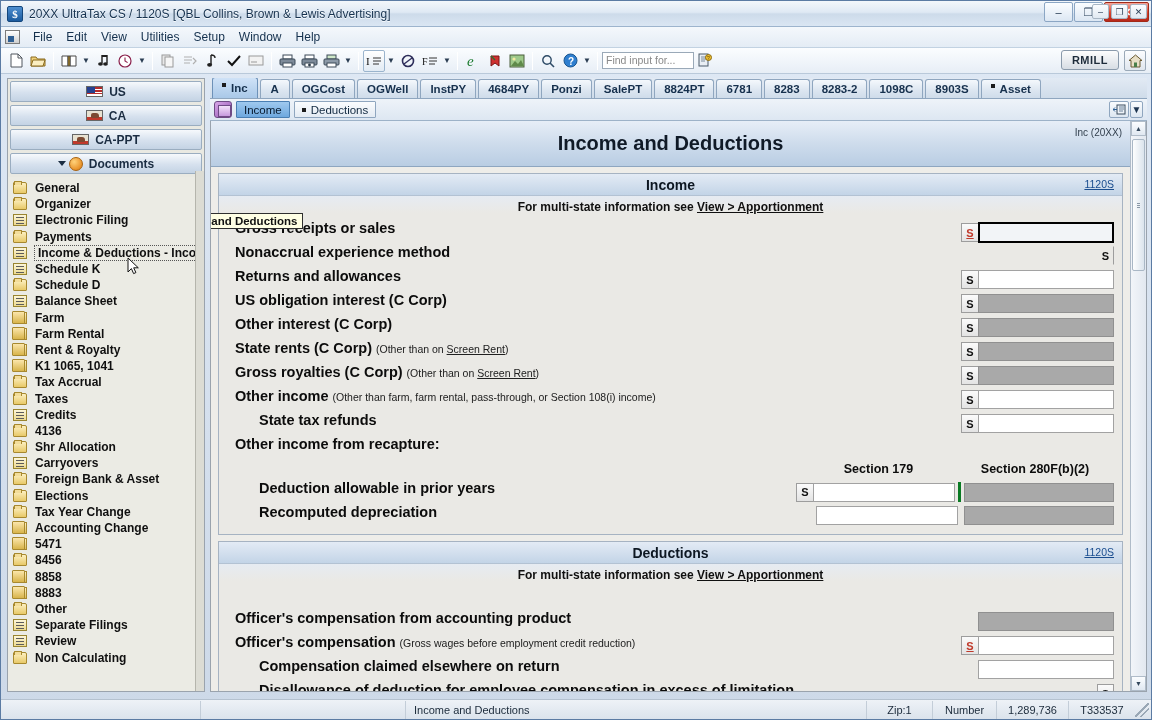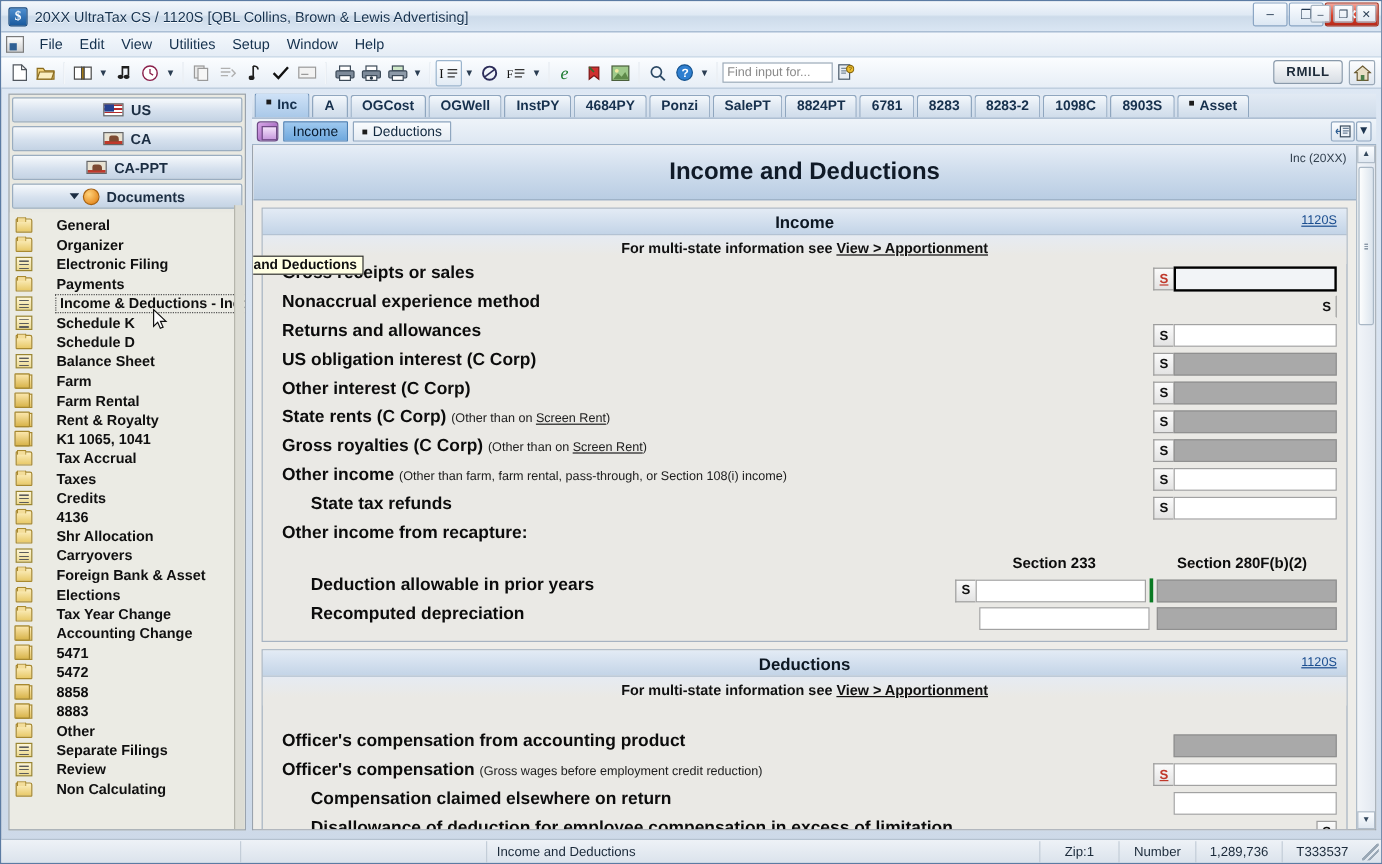--- a/index.html
+++ b/index.html
@@ -197,21 +197,21 @@
   .tree {
     flex: 1;
     background: #ebebe4;
     padding: 3px 0 0 4px;
     overflow: hidden;
     font-size: 12px;
   }
   .tree-row {
     display: flex; align-items: center;
     height: 16.2px;
-    gap: 20px;
+    gap: 8px;
     padding-left: 1px;
     color: #101010;
     font-weight: bold;
     white-space: nowrap;
   }
   .tree-row.selected .tree-label {
     background: #ebebe4;
     border: 1px dotted #555;
     padding: 0 3px;
     margin-left: -1px;
@@ -837,21 +837,21 @@
           <div class="tree-row">
             <span class="fi fi-stack"></span>
             <span class="tree-label">Accounting Change</span>
           </div>
           <div class="tree-row">
             <span class="fi fi-stack"></span>
             <span class="tree-label">5471</span>
           </div>
           <div class="tree-row">
             <span class="fi fi-plain"></span>
-            <span class="tree-label">5472</span>
+            <span class="tree-label">8456</span>
           </div>
           <div class="tree-row">
             <span class="fi fi-stack"></span>
             <span class="tree-label">8858</span>
           </div>
           <div class="tree-row">
             <span class="fi fi-stack"></span>
             <span class="tree-label">8883</span>
           </div>
           <div class="tree-row">
@@ -1027,21 +1027,21 @@
                     <div class="field-holder">
                       <div class="sbtn">S</div>
                       <div class="fin"></div>
                     </div>
                   </div>
                   <div class="frow">
                     <span class="flabel"><span>Other income from recapture:</span></span>
                   </div>
                   <div class="frow" style="height: 20px;">
                     <div class="col-headers" style="top:2px">
-                      <span class="col-h" style="width:155px">Section 233</span>
+                      <span class="col-h" style="width:155px">Section 179</span>
                       <span class="col-h" style="width:158px">Section 280F(b)(2)</span>
                     </div>
                   </div>
                   <div class="frow">
                     <span class="flabel indent1"><span>Deduction allowable in prior years</span></span>
                     <div class="field-holder">
                       <div class="sbtn">S</div>
                       <div class="fin" style="width: 142px;"></div>
                       <div class="green-mark" style="position: relative; margin-left: 3px;"></div>
                       <div class="fin disabled" style="width: 150px; margin-left: 3px;"></div>

